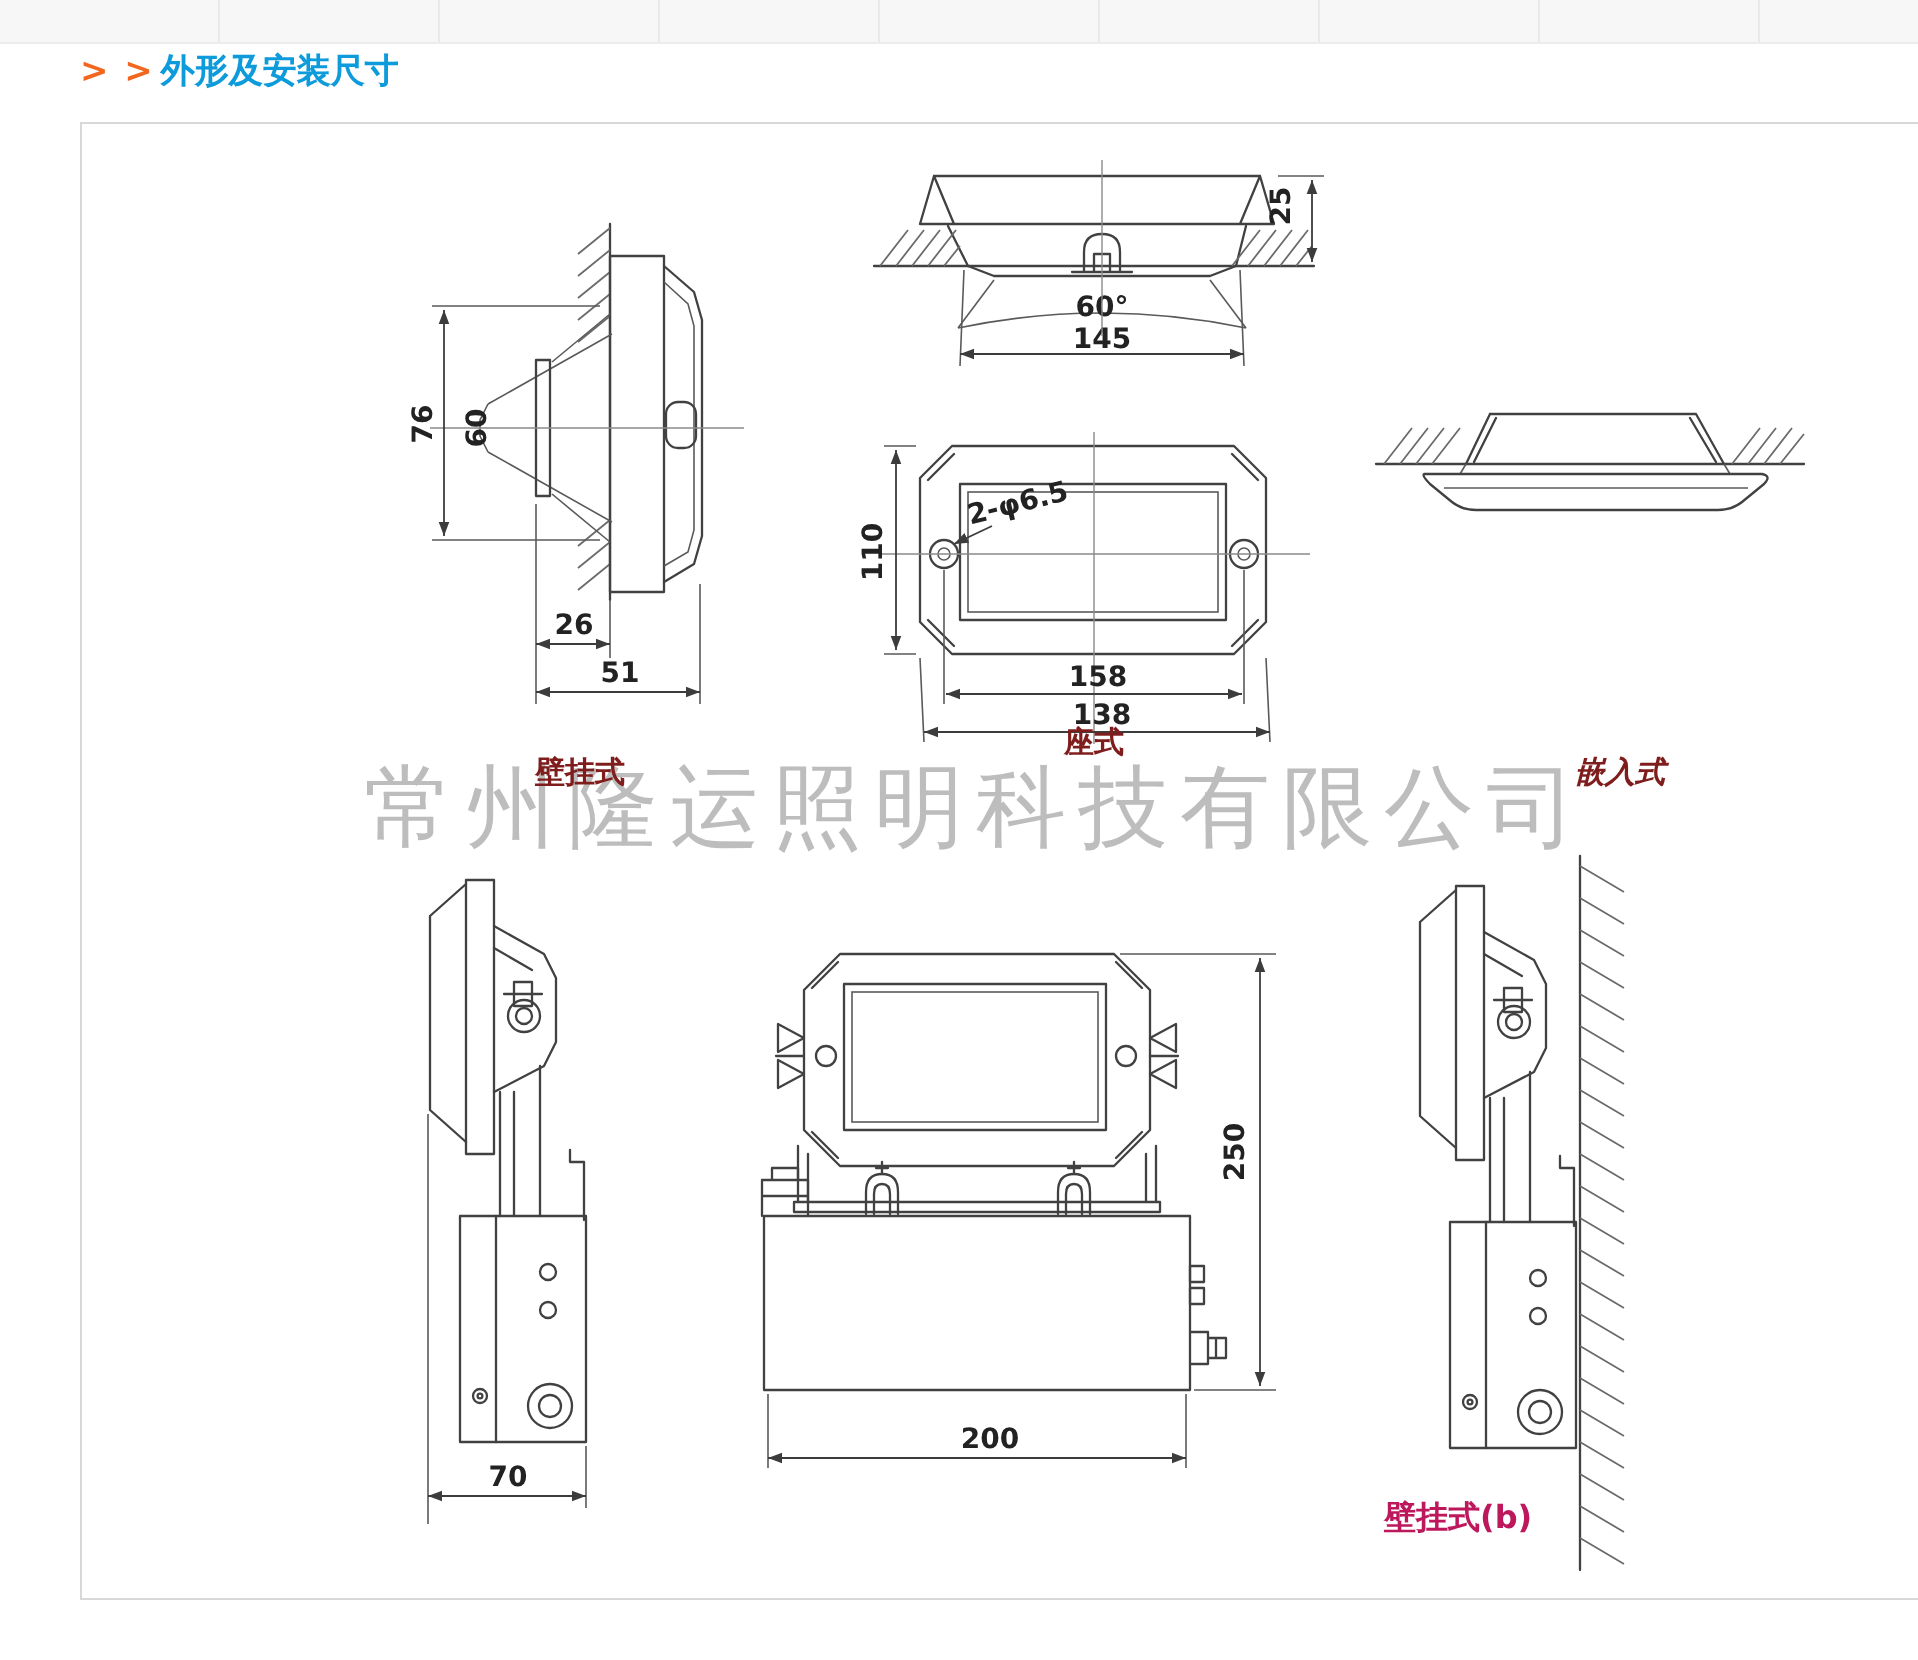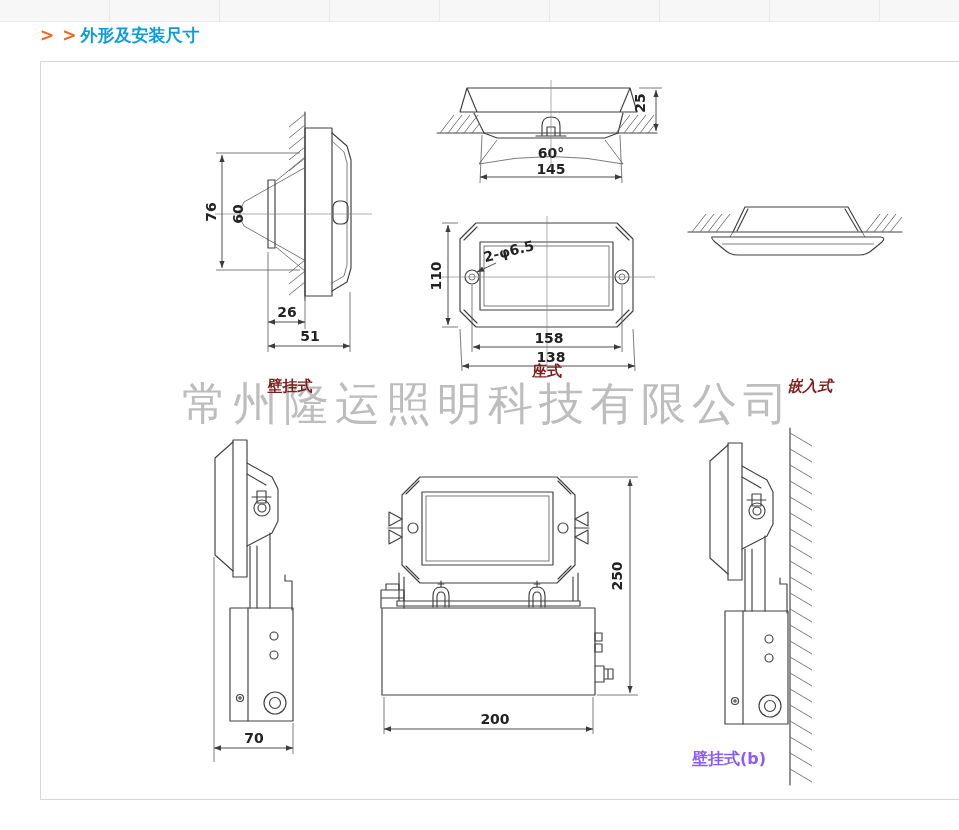--- a/index.html
+++ b/index.html
@@ -9,21 +9,21 @@
           border-bottom:1px solid #ececec;
           background-image:repeating-linear-gradient(90deg,rgba(0,0,0,0) 0 109px,#e9e9e9 109px 110px);}
   .header{position:absolute;left:40px;top:24px;font-size:17px;font-weight:bold;white-space:nowrap;}
   .header .arrows{color:#f2661f;margin-right:3px;letter-spacing:1px;}
   .header .title{color:#0d9bdb;}
   .panel{position:absolute;left:40px;top:61px;width:918px;height:737px;border:1px solid #d8d8d8;background:#fff;}
   .watermark{position:absolute;left:182px;top:374px;font-family:Liberation Serif, serif;
              font-size:45px;letter-spacing:6px;color:#b2b2b2;opacity:.85;white-space:nowrap;}
   .lbl{position:absolute;font:bold 15px "DejaVu Sans",sans-serif;color:#7f1d1d;white-space:nowrap;}
   .lbl.center{transform:translateX(-50%);}
-  .lbl-b{position:absolute;font:bold 16px "DejaVu Sans",sans-serif;color:#8b5cf6;}
+  .lbl-b{position:absolute;font:bold 16px "DejaVu Sans",sans-serif;color:#be185d;}
   svg.draw{position:absolute;left:0;top:0;}
   .obj{stroke:#414141;fill:none;stroke-width:1.15;stroke-linejoin:round;stroke-linecap:round;}
   .thin{stroke:#5a5a5a;fill:none;stroke-width:.8;}
   .cl{stroke:#8a8a8a;fill:none;stroke-width:.7;}
   .hat{stroke:#6b6b6b;fill:none;stroke-width:.9;}
   .dim{stroke:#3c3c3c;fill:none;stroke-width:.9;}
   text.dt{font-family:"DejaVu Sans",sans-serif;font-size:14px;font-weight:bold;fill:#222;}
 </style>
 </head>
 <body>

